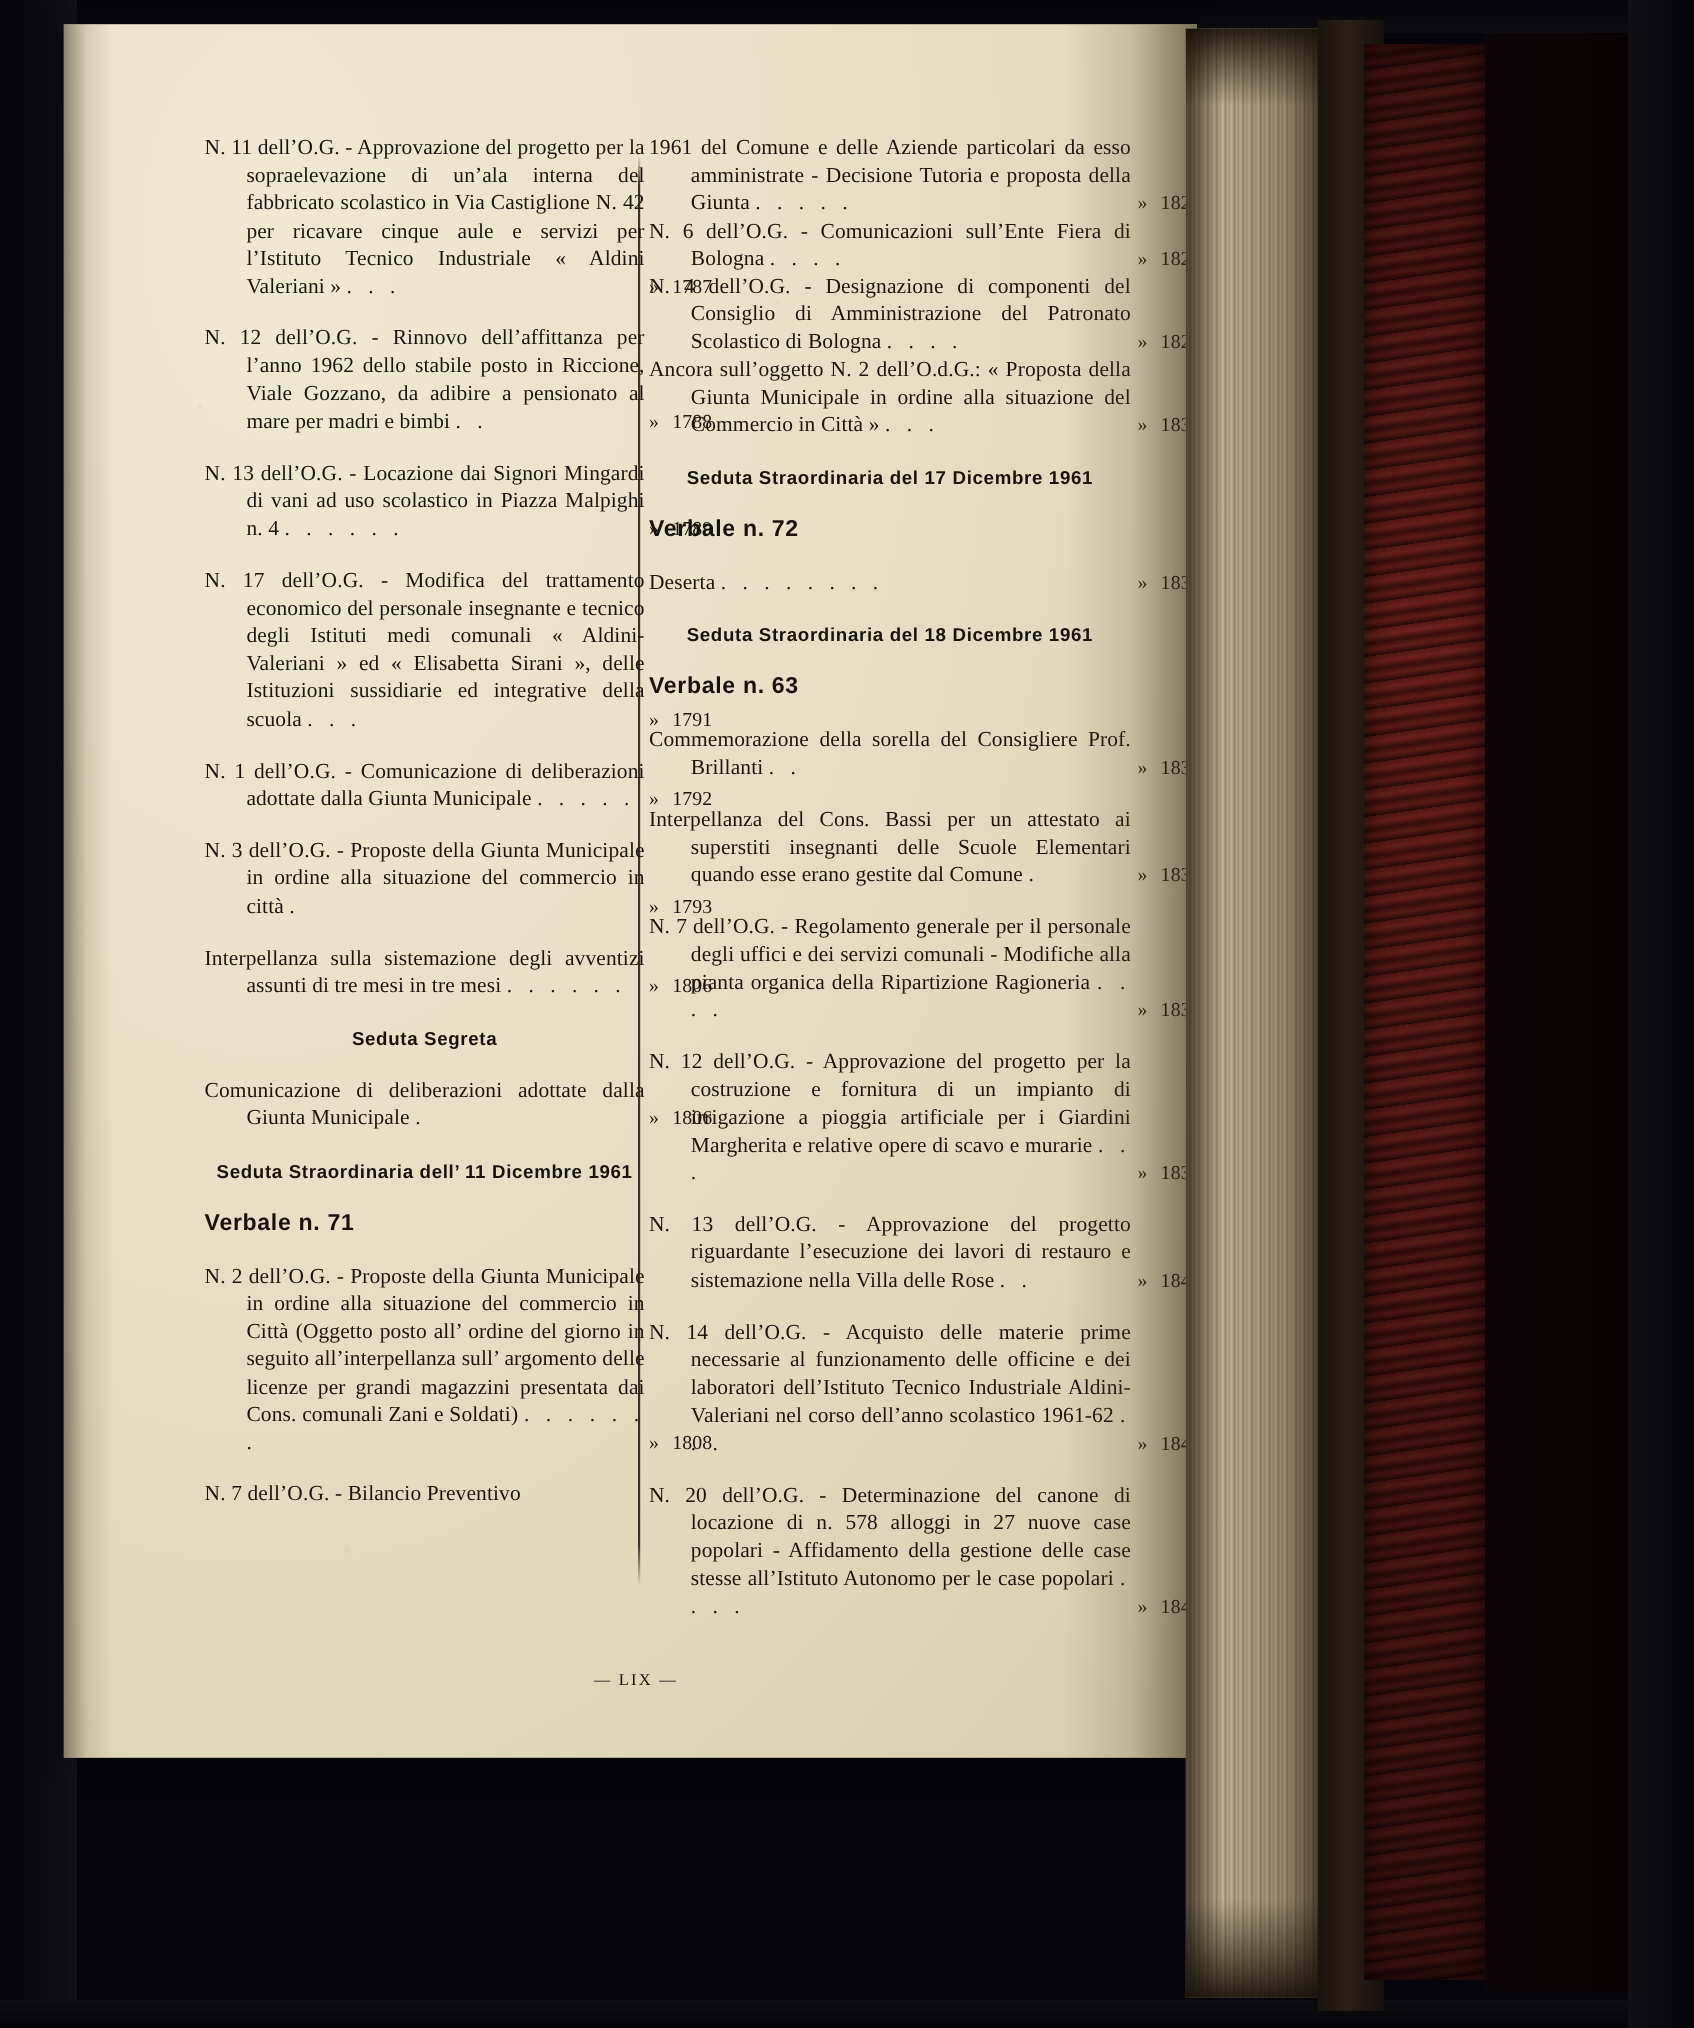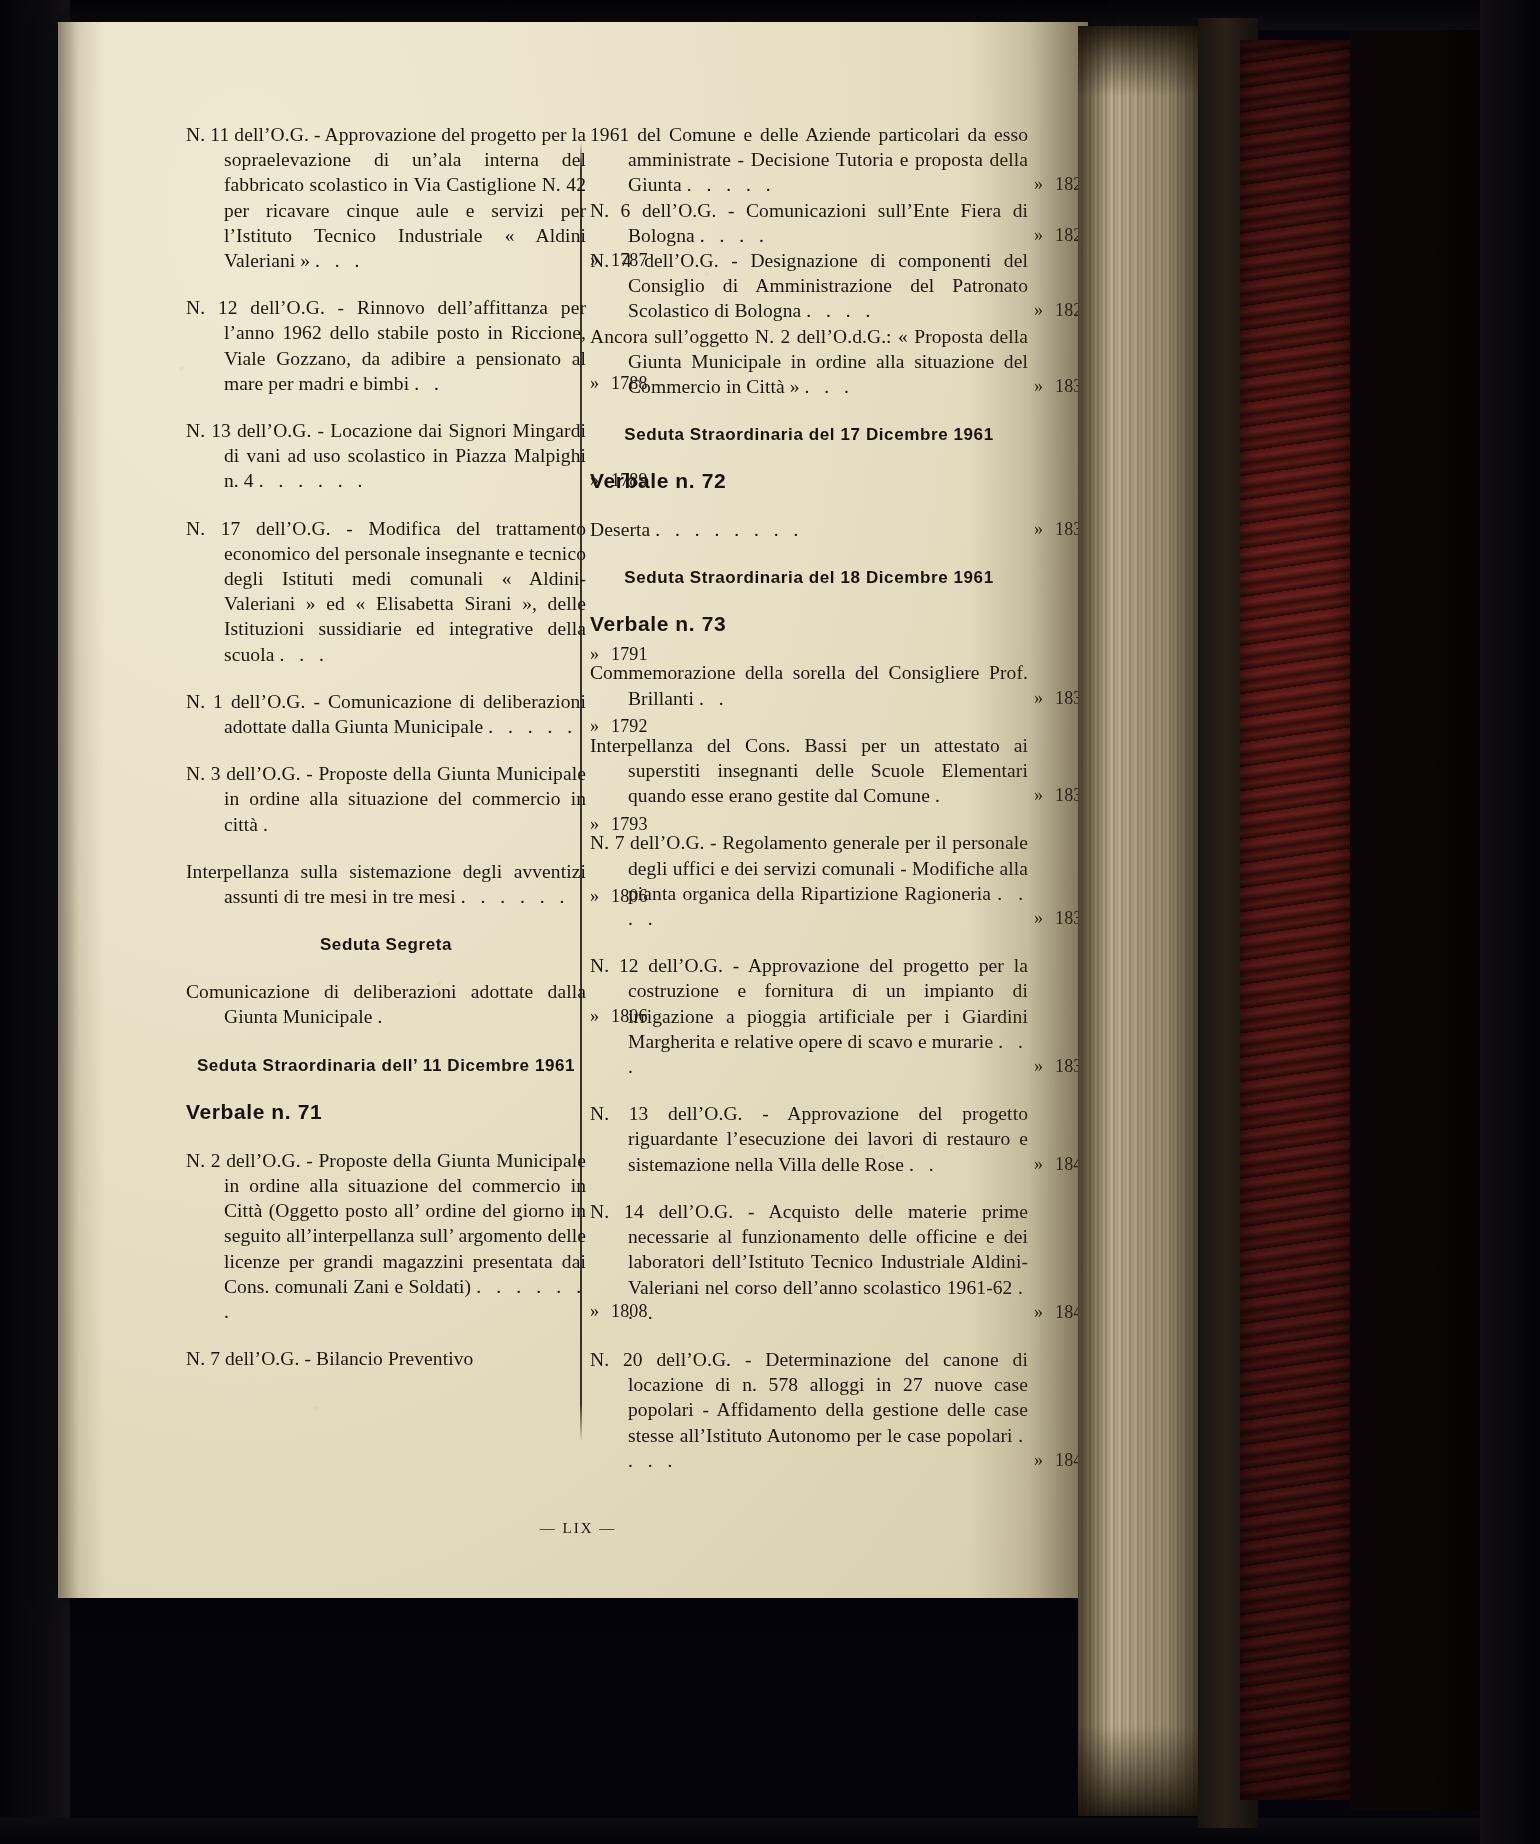--- a/index.html
+++ b/index.html
@@ -338,21 +338,21 @@
 
         <div class="entry">
           <div class="body"><span>Deserta</span>
             <span class="leader">.   .   .   .   .   .   .   .</span></div>
           <div class="pgnum">
             <span class="guill">»</span><span>1833</span>
           </div>
         </div>
 
         <div class="sect-head">Seduta Straordinaria del 18 Dicembre 1961</div>
-        <div class="sub-head">Verbale n. 73</div>
+        <div class="sub-head">Verbale n. 63</div>
 
         <div class="entry">
           <div class="body"><span>Commemorazione della sorella del Consigliere Prof. Brillanti</span>
             <span class="leader">.   .</span></div>
           <div class="pgnum">
             <span class="guill">»</span><span>1834</span>
           </div>
         </div>
 
         <div class="entry">

